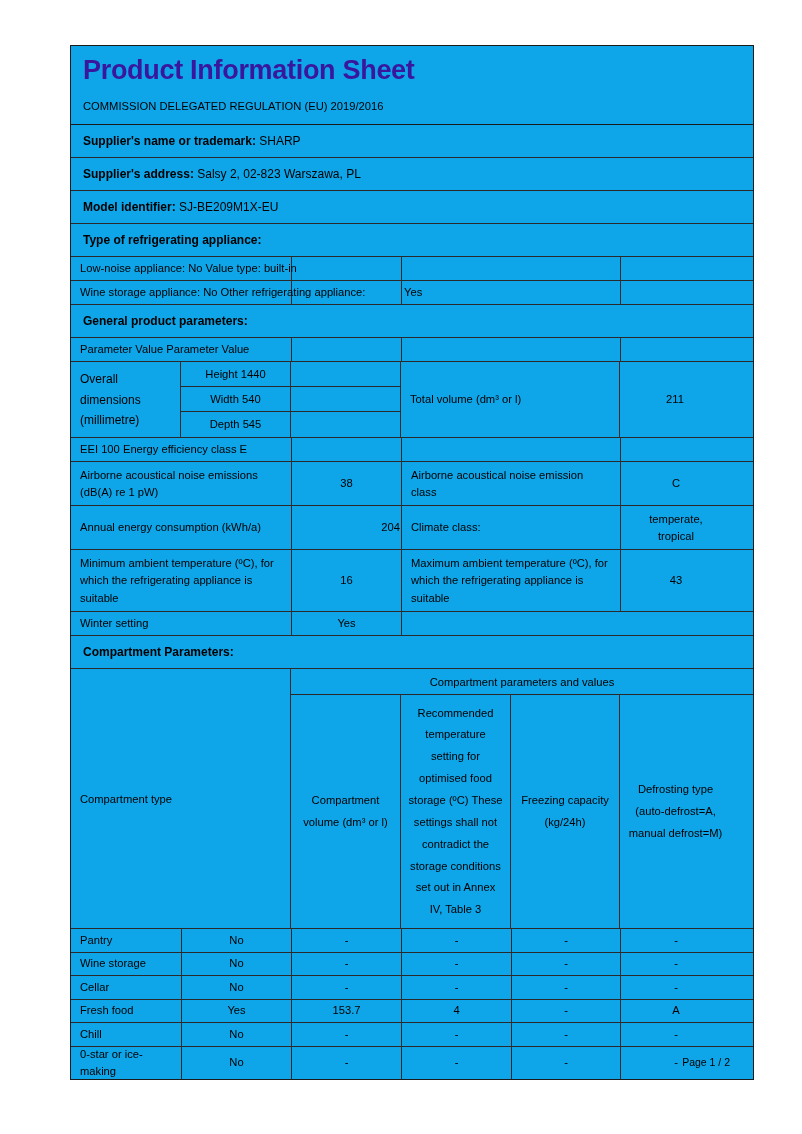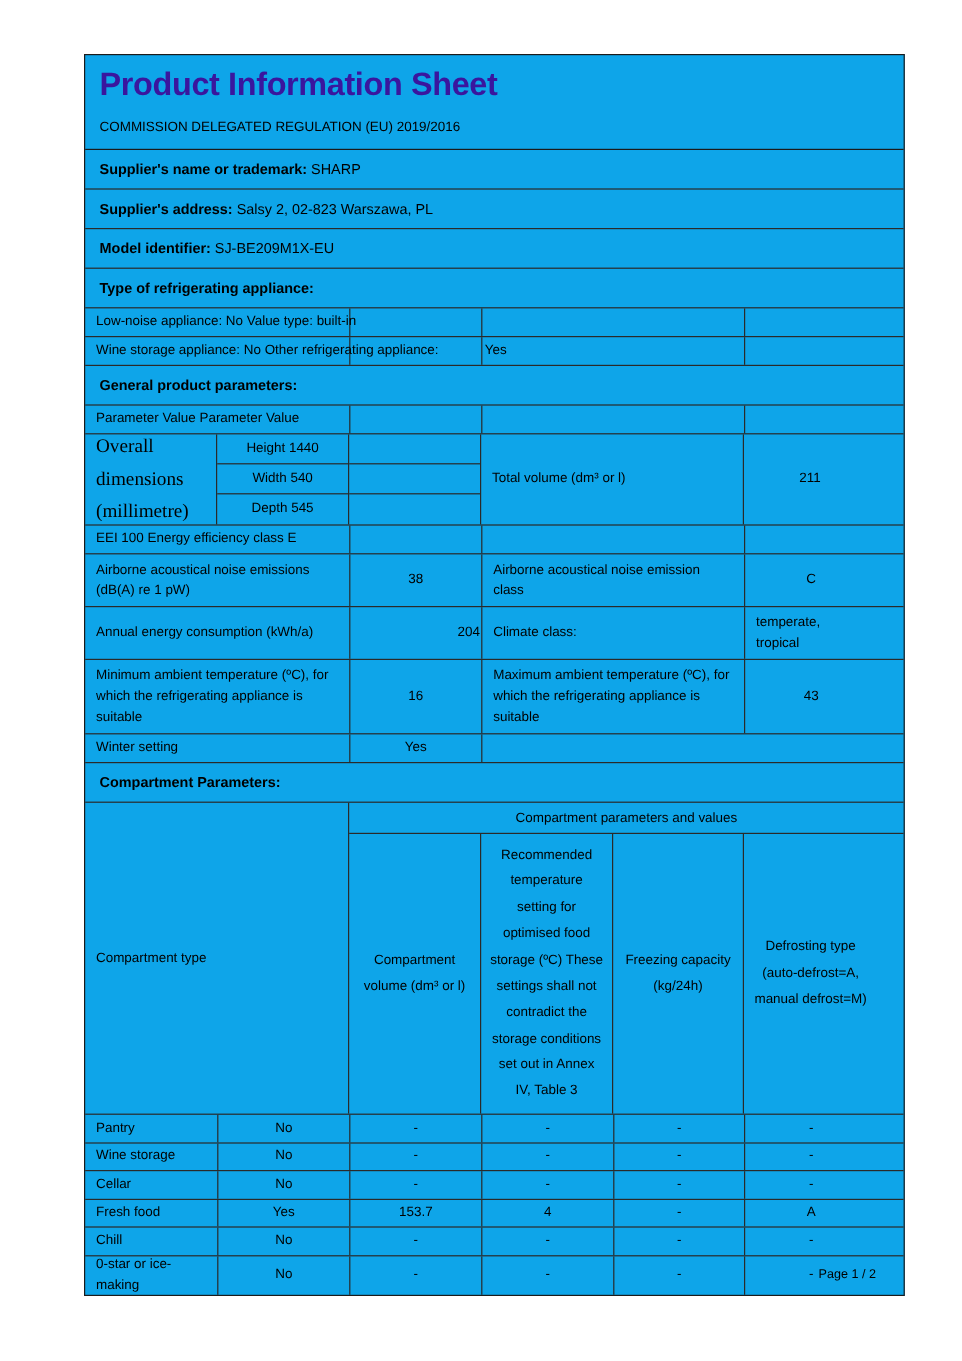--- a/index.html
+++ b/index.html
@@ -42,21 +42,21 @@
     box-sizing: border-box;
     padding: 6px 9px;
     font-size: 11.2px;
     line-height: 1.55;
     display: flex;
     align-items: center;
     overflow: visible;
     white-space: nowrap;
   }
   .cell.wrap { white-space: normal; }
-  .cell.ctr { justify-content: center; }
+  .cell.ctr { justify-content: center; text-align: center; }
   .cell.bd-r { border-right: 1.2px solid #2a2a2a; }
   .bold { font-weight: bold; }
 
   
   .hdr-block {
     padding: 10px 12px 10px 12px;
     border-bottom: 1.4px solid #1b1b1b;
   }
   .title {
     font-size: 27px;
@@ -83,25 +83,24 @@
 
   
   .ovf { position: relative; }
   .ovf .cell { overflow: visible; }
 
   .dims-left {
     width: 110px;
     box-sizing: border-box;
     border-right: 1.2px solid #2a2a2a;
     padding: 6px 9px;
-    font-size: 16px;
+    font-size: 12px;
     line-height: 1.7;
     display: flex;
     align-items: center;
-    font-family: Liberation Serif, serif;
   }
   .dims-mid {
     width: 110px;
     box-sizing: border-box;
     border-right: 1.2px solid #2a2a2a;
   }
   .dims-mid .dr {
     height: 24.6px;
     display: flex;
     align-items: center;

